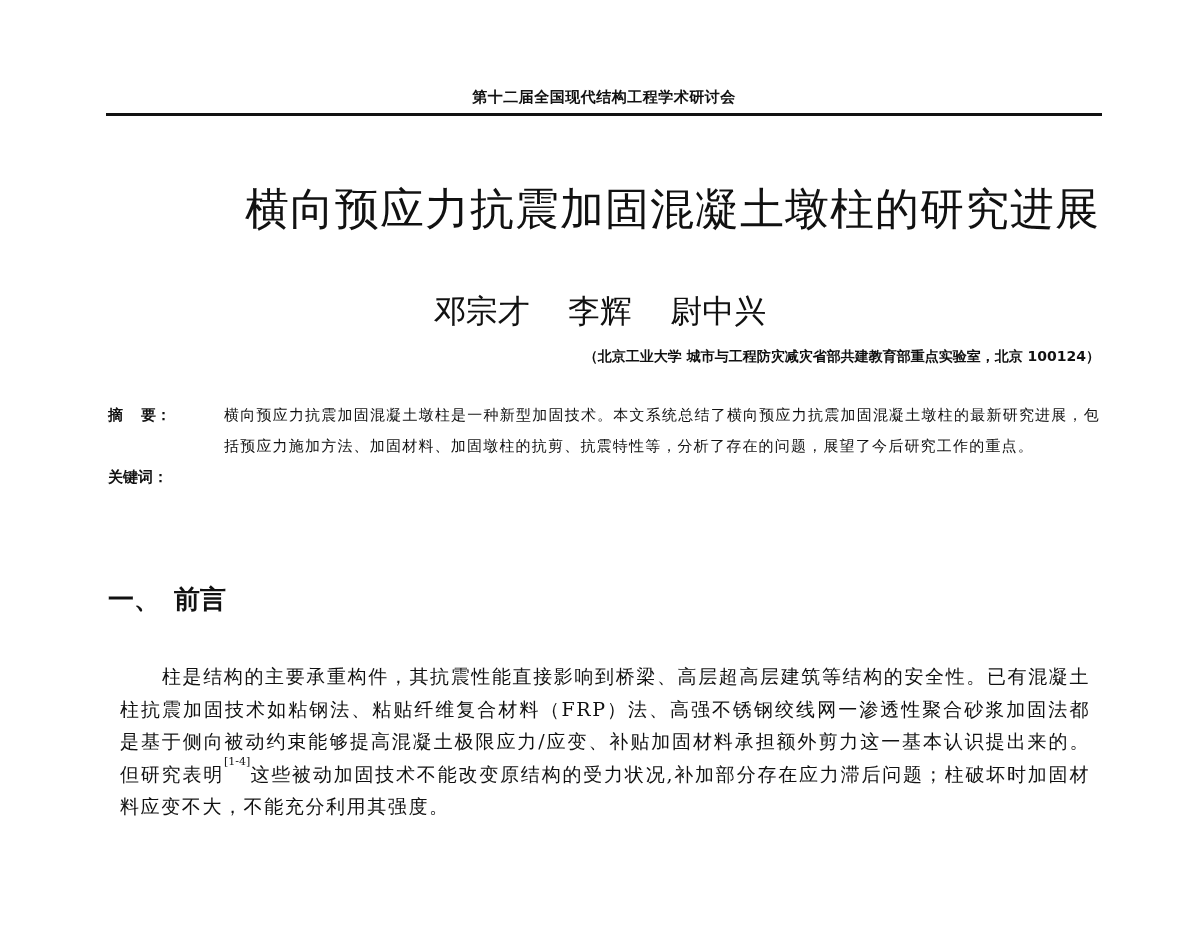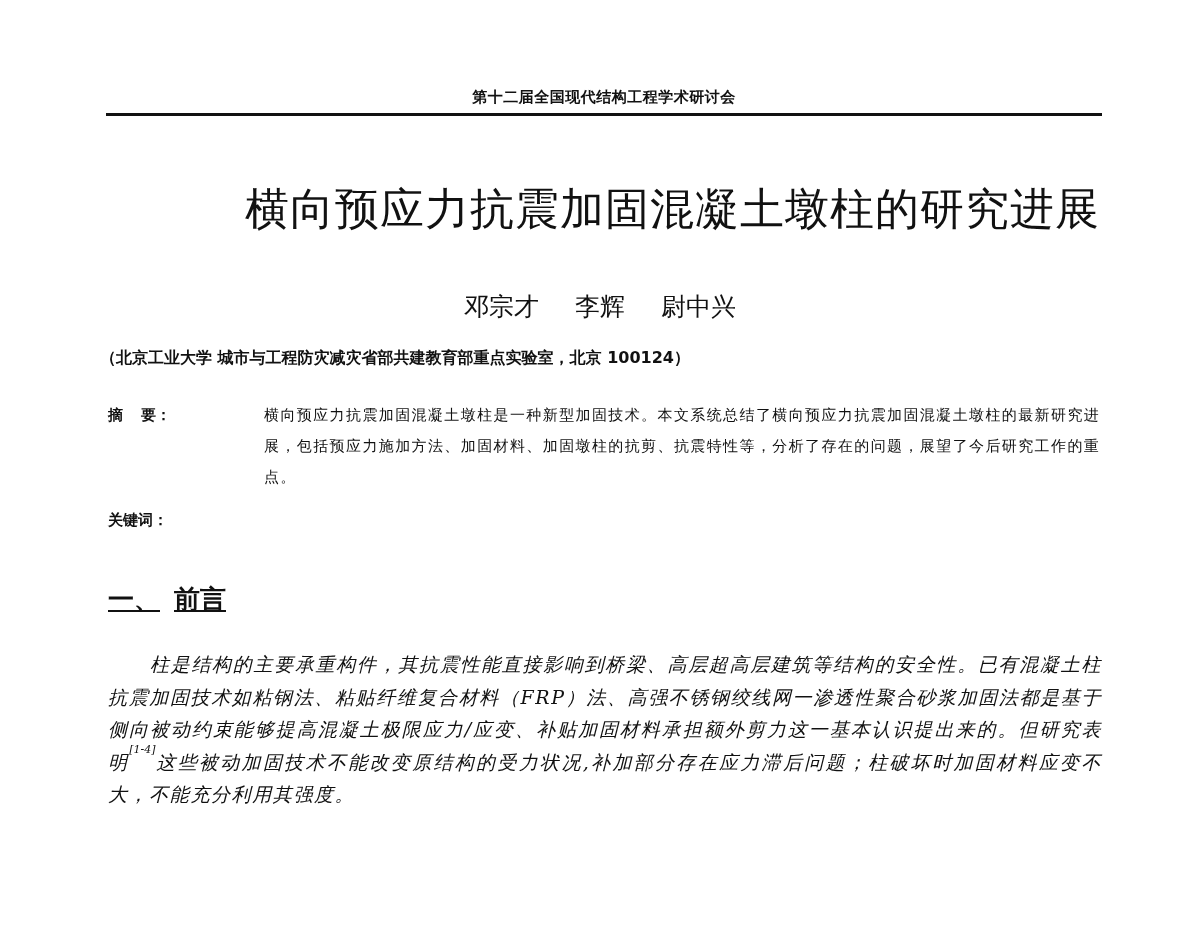--- a/index.html
+++ b/index.html
@@ -51,103 +51,100 @@
       letter-spacing: 1px;
       color: #111;
     }
     .authors {
       position: absolute;
       left: 100px;
       width: 1000px;
       top: 290px;
       text-align: center;
       font-family: "DejaVu Serif", "Liberation Serif", serif;
-      font-size: 25px;
+      font-size: 32px;
       color: #111;
     }
     .authors span { margin: 0 14px; }
     .affiliation {
       position: absolute;
       left: 100px;
       width: 1000px;
       top: 348px;
-      text-align: left;
+      text-align: right;
       font-family: "DejaVu Sans", "Liberation Sans", sans-serif;
       font-weight: bold;
-      font-size: 16px;
+      font-size: 14px;
       color: #111;
     }
     .abstract {
       position: absolute;
       left: 108px;
       top: 400px;
       width: 992px;
       font-family: "DejaVu Sans", "Liberation Sans", sans-serif;
       font-size: 15px;
       line-height: 31px;
       font-weight: bold;
       color: #111;
     }
     .abstract-row {
       display: flex;
-      gap: 40px;
     }
     .abstract-label {
       width: 72px;
       flex: 0 0 72px;
       font-weight: bold;
       letter-spacing: 0px;
     }
     .abstract-label .gap { display: inline-block; width: 18px; }
     .abstract-text {
       flex: 1;
       letter-spacing: 1.2px;
       font-weight: normal;
       text-align: justify;
       margin-left: 44px;
     }
     .keywords-row {
       display: flex;
-      margin-top: 12px;
+      margin-top: 0px;
     }
     .keywords-label {
       flex: 0 0 72px;
       font-weight: bold;
     }
     .keywords-text {
       font-weight: normal;
       letter-spacing: 0.5px;
     }
     .section-heading {
       position: absolute;
       left: 108px;
       top: 582px;
       font-family: "DejaVu Sans", "Liberation Sans", sans-serif;
       font-weight: bold;
       font-size: 26px;
       color: #111;
-      text-decoration: underline;
     }
     .section-heading .num { margin-right: 14px; }
     .body-text {
       position: absolute;
       left: 108px;
       top: 648px;
       width: 994px;
       font-family: "DejaVu Serif", "Liberation Serif", serif;
       font-size: 19px;
       line-height: 32.5px;
       color: #111;
       letter-spacing: 1.6px;
     }
     .body-text p {
-      margin: 0;
+      margin: 12px;
       text-indent: 42px;
       text-align: justify;
-      font-style: italic;
     }
     .body-text sup {
       font-size: 11px;
       vertical-align: top;
       line-height: 1;
       position: relative;
       top: -2px;
       letter-spacing: 0;
     }
   </style>

